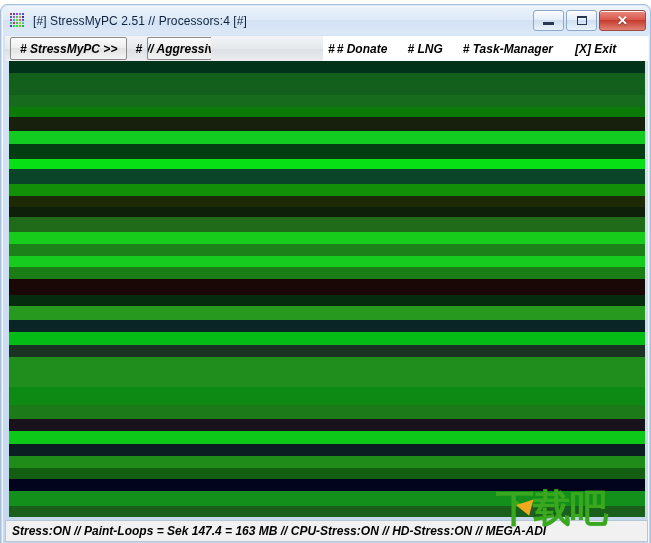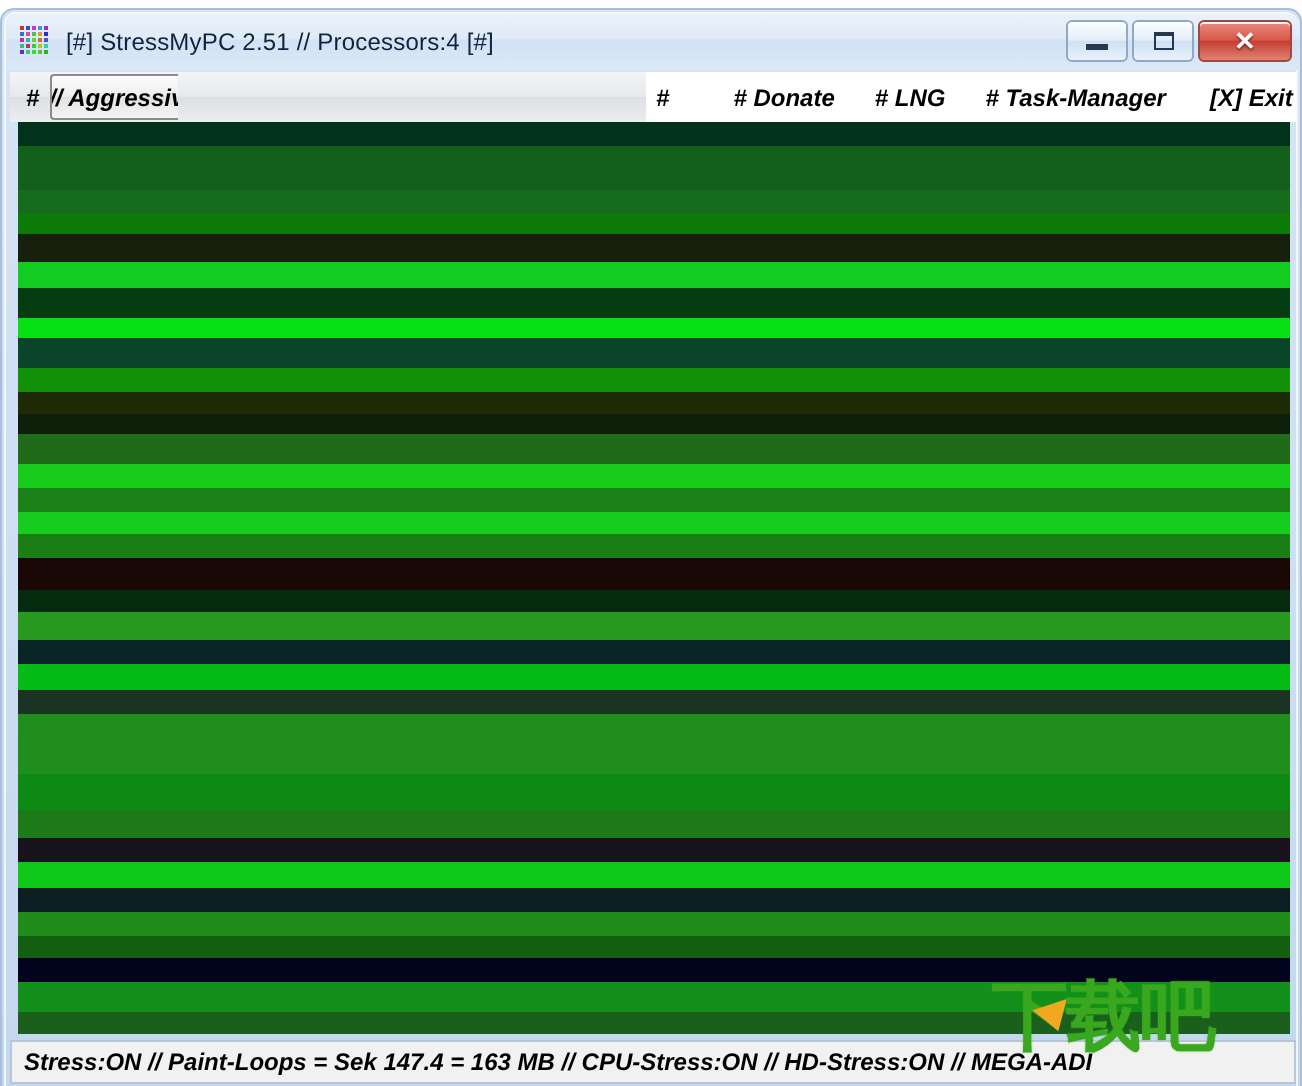--- a/index.html
+++ b/index.html
@@ -281,27 +281,28 @@
       <div class="cap-btn">
         <div class="glyph-max"></div>
       </div>
       <div class="cap-btn close">
         <div class="glyph-close">✕</div>
       </div>
     </div>
   </div>
 
   <div id="toolbar">
+    <div class="tb-btn"># StressMyPC &gt;&gt;</div>
     <div class="tb-plain">#</div>
     <div class="tb-btn" id="btn-aggressive">// Aggressive</div>
   </div>
 
   <div id="toolbar-overlay">
     <div class="tb-plain">#</div>
-    <div class="tb-plain" style="margin-left:32px"># Donate</div>
+    <div class="tb-plain" style="margin-left:2px"># Donate</div>
     <div class="tb-plain" style="margin-left:20px"># LNG</div>
     <div class="tb-plain" style="margin-left:20px"># Task-Manager</div>
     <div class="tb-plain" style="margin-left:22px">[X] Exit</div>
   </div>
 
   <div id="canvas" style="background: rgb(0, 20, 0);">
       <div class="stripe" style="height: 12px; background: rgb(0, 51, 26);"></div>
       <div class="stripe" style="height: 22px; background: rgb(19, 96, 28);"></div>
       <div class="stripe" style="height: 12px; background: rgb(23, 107, 28);"></div>
       <div class="stripe" style="height: 10px; background: rgb(12, 122, 6);"></div>

